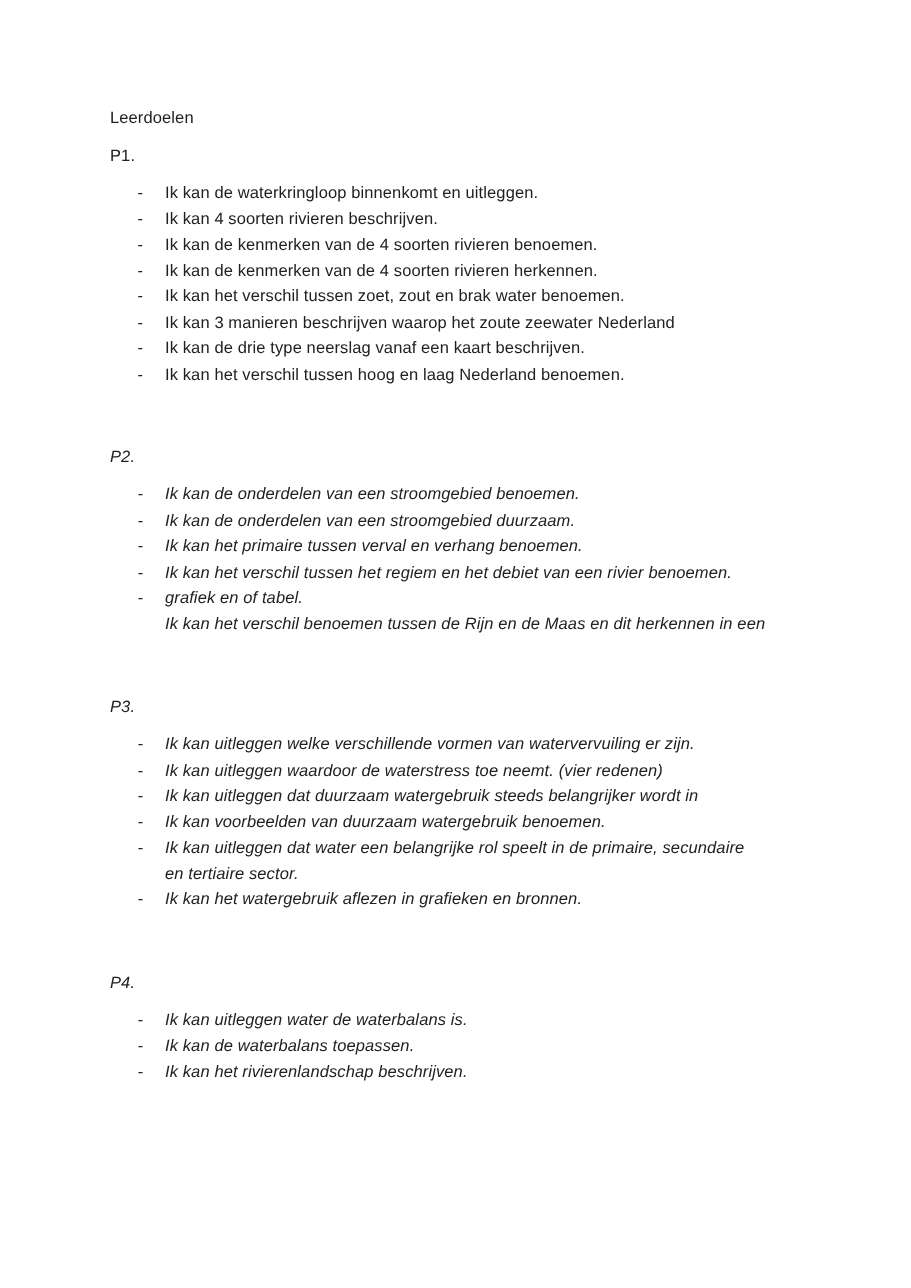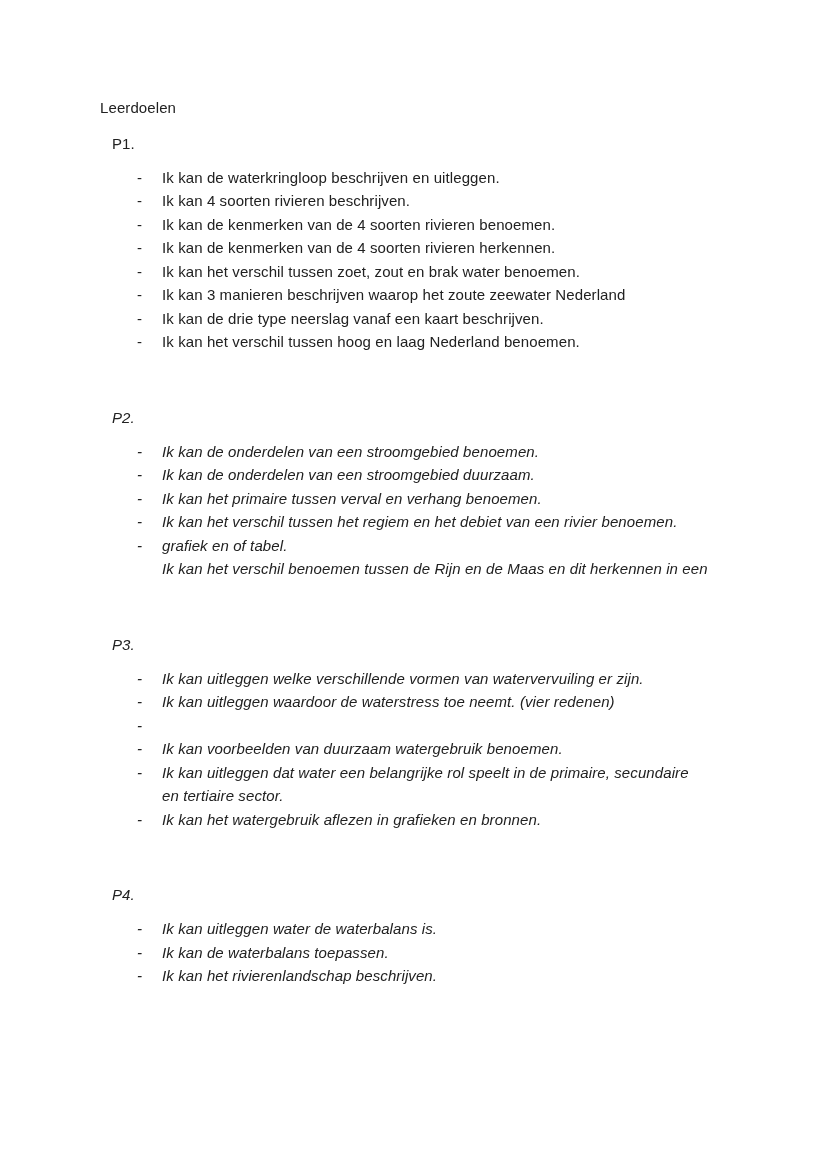--- a/index.html
+++ b/index.html
@@ -20,21 +20,21 @@
     height: 1171px;
     padding: 96px 100px 0 100px;
     font-size: 15px;
     line-height: 23.5px;
     letter-spacing: 0.1px;
   }
   .title {
     margin: 0 0 10.5px 0;
   }
   .section {
-    margin: 12px;
+    margin: 0;
   }
   .section + .section {
     margin-top: 52px;
     font-style: italic;
   }
   .section-label {
     margin: 0 0 10.5px 0;
   }
   .bullet-list {
     margin: 0;
@@ -62,21 +62,21 @@
 
 <div class="page">
   <div class="title">Leerdoelen</div>
   <div id="sections">
       <section class="section">
         <div class="section-label">P1.</div>
         <div class="bullet-list">
           <div class="bullet-item">
             <span class="dash">-</span>
             <div class="item-text">
-              <div class="item-line">Ik kan de waterkringloop beschrijven en uitleggen.</div>
+              <div class="item-line">Ik kan de waterkringloop binnenkomt en uitleggen.</div>
             </div>
           </div>
           <div class="bullet-item">
             <span class="dash">-</span>
             <div class="item-text">
               <div class="item-line">Ik kan 4 soorten rivieren beschrijven.</div>
             </div>
           </div>
           <div class="bullet-item">
             <span class="dash">-</span>
@@ -163,20 +163,21 @@
           </div>
           <div class="bullet-item">
             <span class="dash">-</span>
             <div class="item-text">
               <div class="item-line">Ik kan uitleggen waardoor de waterstress toe neemt. (vier redenen)</div>
             </div>
           </div>
           <div class="bullet-item">
             <span class="dash">-</span>
             <div class="item-text">
+              <div class="item-line">Ik kan uitleggen dat duurzaam watergebruik steeds belangrijker wordt in</div>
             </div>
           </div>
           <div class="bullet-item">
             <span class="dash">-</span>
             <div class="item-text">
               <div class="item-line">Ik kan voorbeelden van duurzaam watergebruik benoemen.</div>
             </div>
           </div>
           <div class="bullet-item">
             <span class="dash">-</span>

